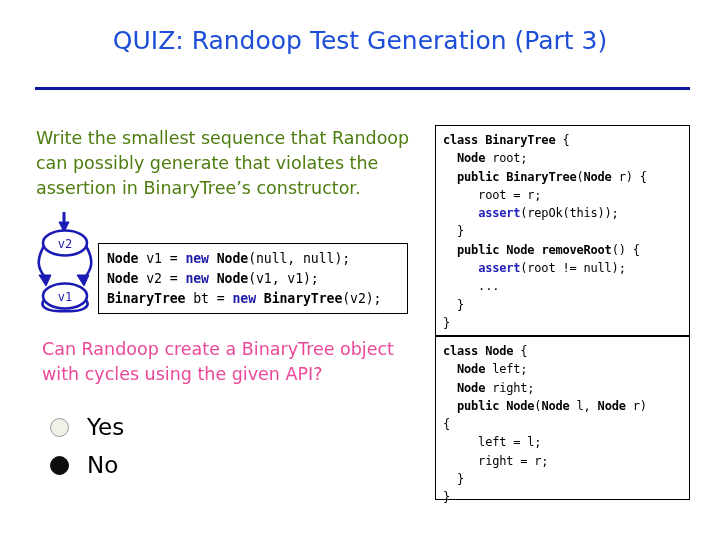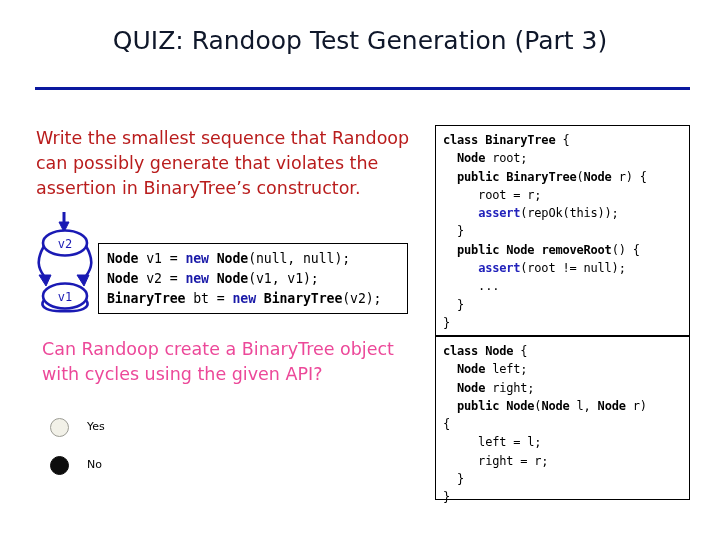--- a/index.html
+++ b/index.html
@@ -21,42 +21,42 @@
   #slide-title {
     position: absolute;
     left: 0;
     top: 26px;
     width: 720px;
     text-align: center;
     font-family: "DejaVu Sans", sans-serif;
     font-size: 25px;
     line-height: 30px;
     font-weight: 400;
-    color: #0f172a;
+    color: #1d4ed8;
     white-space: nowrap;
   }
   #title-rule {
     position: absolute;
     left: 35px;
     top: 87px;
     width: 655px;
     height: 3px;
     background: #0b189f;
   }
 
   
   #prompt-text {
     position: absolute;
     left: 36px;
     top: 126px;
     width: 395px;
     font-size: 17.5px;
     line-height: 25px;
     font-weight: 400;
-    color: #b91c1c;
+    color: #4d7c0f;
   }
 
   
   #node-diagram {
     position: absolute;
     left: 36px;
     top: 210px;
     width: 60px;
     height: 104px;
   }
@@ -115,21 +115,21 @@
   .radio.unselected {
     background: #f2f1e8;
     border: 1.6px solid #9c9c94;
   }
   .radio.selected {
     background: #0d0d0d;
     border: 1.6px solid #0d0d0d;
   }
   .option-label {
     margin-left: 18px;
-    font-size: 11px;
+    font-size: 23px;
     line-height: 20px;
     color: #000000;
   }
 
   
   .right-code-box {
     position: absolute;
     left: 435px;
     width: 255px;
     border: 1.5px solid #000000;

